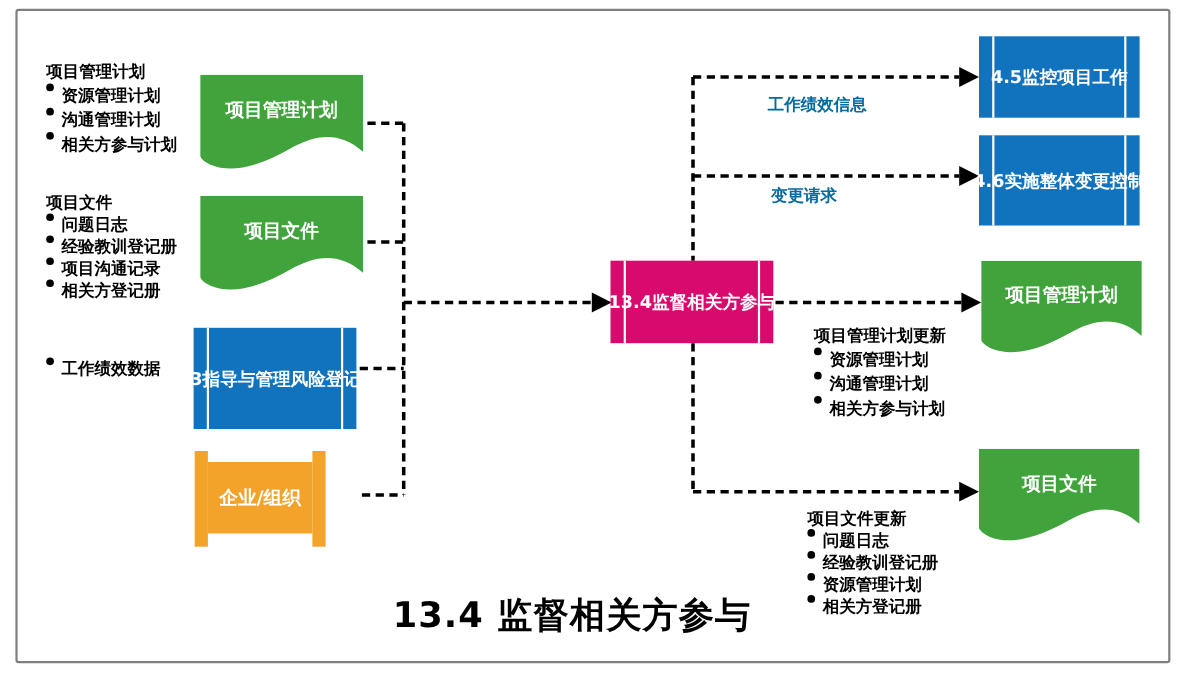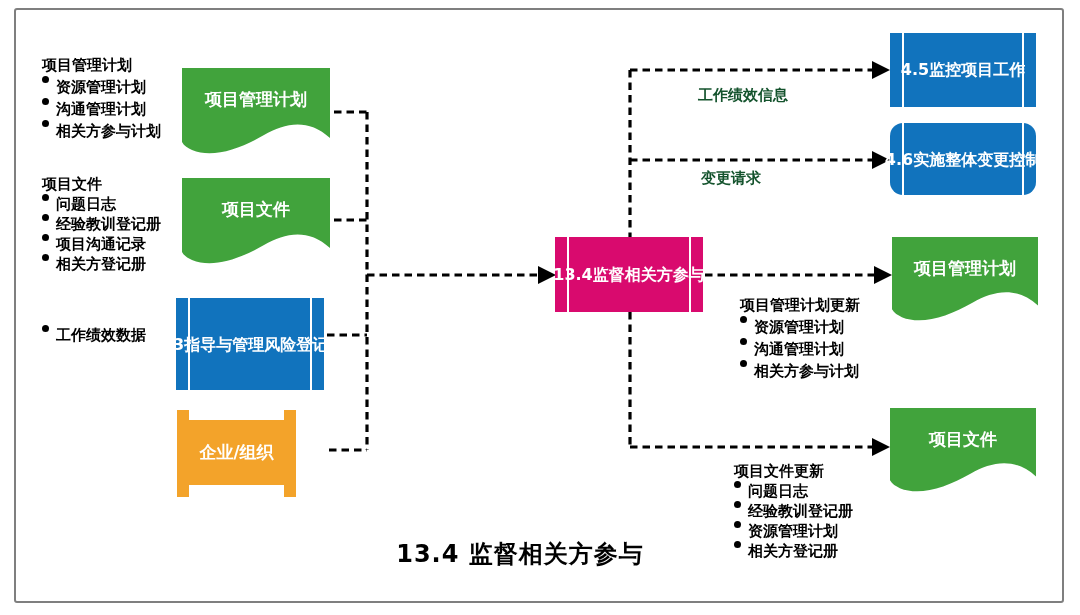--- a/index.html
+++ b/index.html
@@ -38,24 +38,24 @@
 
   
   .org { position:absolute; }
   .org .org-bar { position:absolute; top:0; bottom:0; width:12px; }
   .org .org-bar.l { left:0; }
   .org .org-bar.r { right:0; }
   .org .org-body { position:absolute; left:12px; right:12px; top:10px; bottom:12px;
                    display:flex; align-items:center; justify-content:center;
                    color:#fff; font-size:17px; font-weight:700; white-space:nowrap; }
 
-  .edge-label { position:absolute; font-size:15px; font-weight:600; color:#14532d; white-space:nowrap; }
+  .edge-label { position:absolute; font-size:15px; font-weight:600; color:#0369a1; white-space:nowrap; }
 
   .diagram-title { position:absolute; left:240px; top:538px; width:560px; text-align:center;
-                   font-size:24px; font-weight:800; color:#000; letter-spacing:1px; white-space:nowrap; }
+                   font-size:32px; font-weight:800; color:#000; letter-spacing:1px; white-space:nowrap; }
 </style>
 </head>
 <body>
 
 <div class="stage">
 
   <div class="frame"></div>
 
   <svg class="connectors" viewBox="0 0 1080 615">
     <path class="dash" d="M334 112 H367"></path>
@@ -160,21 +160,21 @@
     <span class="pl">13.4</span>
     <span class="pl">监督相关方</span>
     <span class="pl">参与</span>
   </div>
 
   <div class="proc" style="left: 890px; top: 33px; width: 146px; height: 74px; background: rgb(17, 115, 189);">
     <span class="pl">4.5</span>
     <span class="pl">监控项目工作</span>
   </div>
 
-  <div class="proc three" style="left: 890px; top: 123px; width: 146px; height: 72px; background: rgb(17, 115, 189); border-radius: 13px;">
+  <div class="proc three" style="left: 890px; top: 123px; width: 146px; height: 82px; background: rgb(17, 115, 189);">
     <span class="pl">4.6</span>
     <span class="pl">实施整体变更</span>
     <span class="pl">控制</span>
   </div>
 
   <div class="doc" style="left:892px; top:237px; width:146px; height:86px;">
     <svg viewBox="0 0 148 88" preserveAspectRatio="none">
       <path d="M0 0 H148 V70 C126 50 103 55 82 67 C56 82 30 90 10 82 C6 80 2 78 0 74 Z" fill="#41A33C"></path>
     </svg>
     <span class="doc-label">项目管理计划</span>

